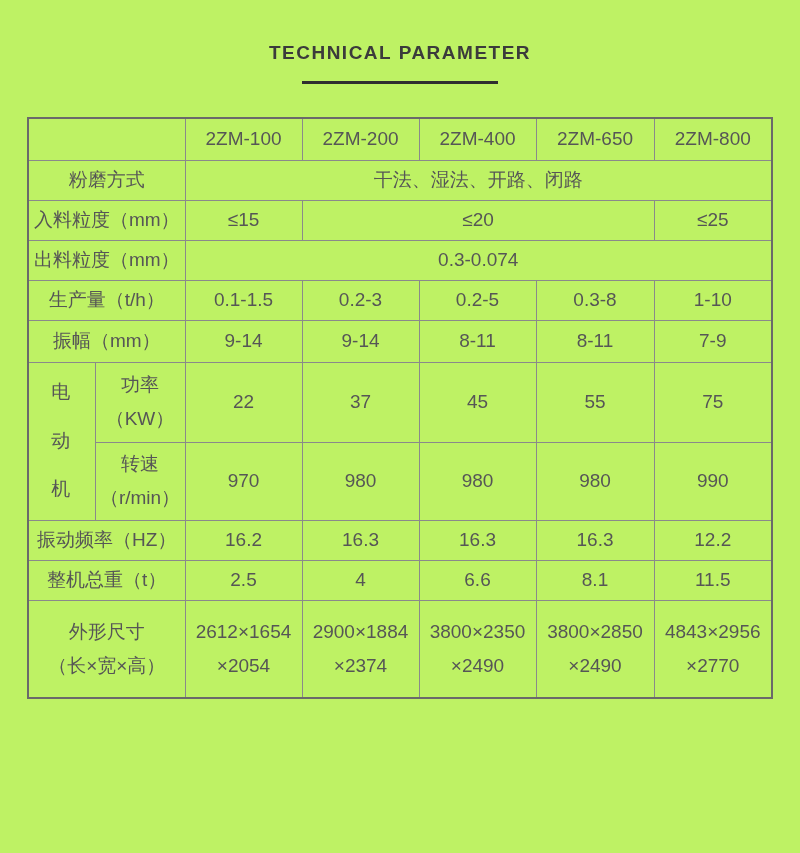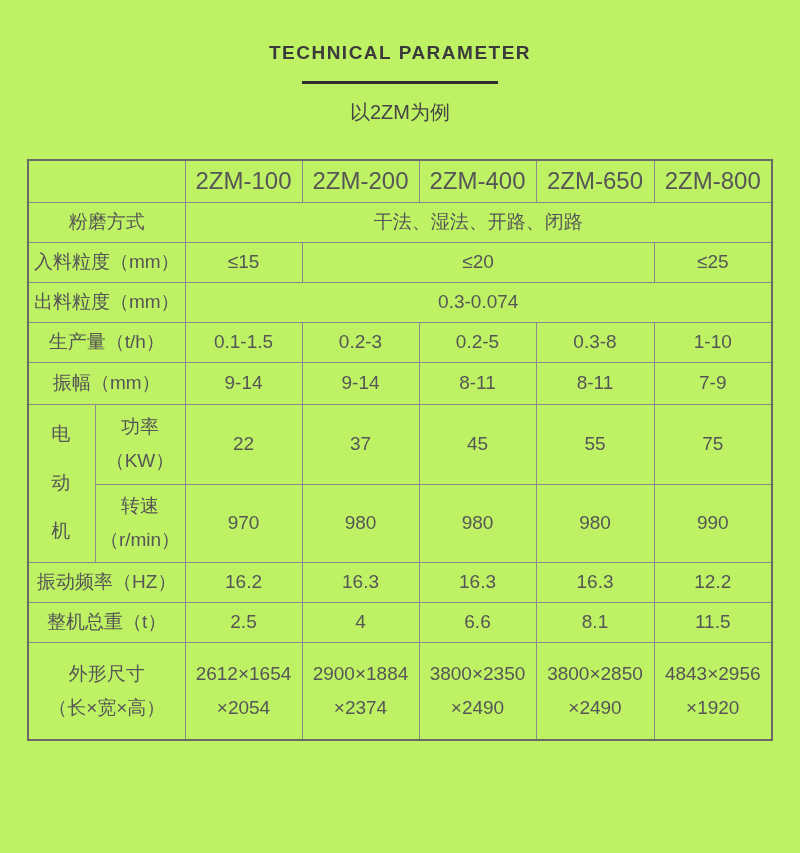--- a/index.html
+++ b/index.html
@@ -58,39 +58,38 @@
     font-weight: normal;
     padding: 0 2px;
     overflow: hidden;
   }
   tr.r-head   { height: 42px; }
   tr.r-std    { height: 40px; padding-left: 36px; }
   tr.r-amp    { height: 42px; }
   tr.r-motor1 { height: 80px; }
   tr.r-motor2 { height: 78px; }
   tr.r-dim    { height: 98px; }
-  .model-name { font-size: 24px; }
+  .model-name { font-size: 19px; }
   .vlabel {
     width: 1.1em;
     margin: 0 auto;
     word-break: break-all;
     line-height: 2.55;
     text-align: left;
   }
   .two-line span { display: block; line-height: 34px; }
   .dim-val span  { display: block; line-height: 34px; }
 </style>
 </head>
 <body>
 
 <div class="page">
 
   <div class="eyebrow">TECHNICAL PARAMETER</div>
   <div class="divider"></div>
-  <div class="subtitle">以2ZM为例</div>
 
   <table class="spec">
     <colgroup>
       <col style="width:67px">
         <col style="width:90px">
       <col style="width:117px">
         <col style="width:117px">
         <col style="width:117px">
       <col style="width:118px">
         <col style="width:118px">
@@ -202,19 +201,19 @@
       <td class="dim-val">
         <span>3800×2350</span>
         <span>×2490</span>
       </td>
       <td class="dim-val">
         <span>3800×2850</span>
         <span>×2490</span>
       </td>
       <td class="dim-val">
         <span>4843×2956</span>
-        <span>×1920</span>
+        <span>×2770</span>
       </td>
     </tr>
 
   </tbody>
     </table>
 </div>
 
 </body></html>

